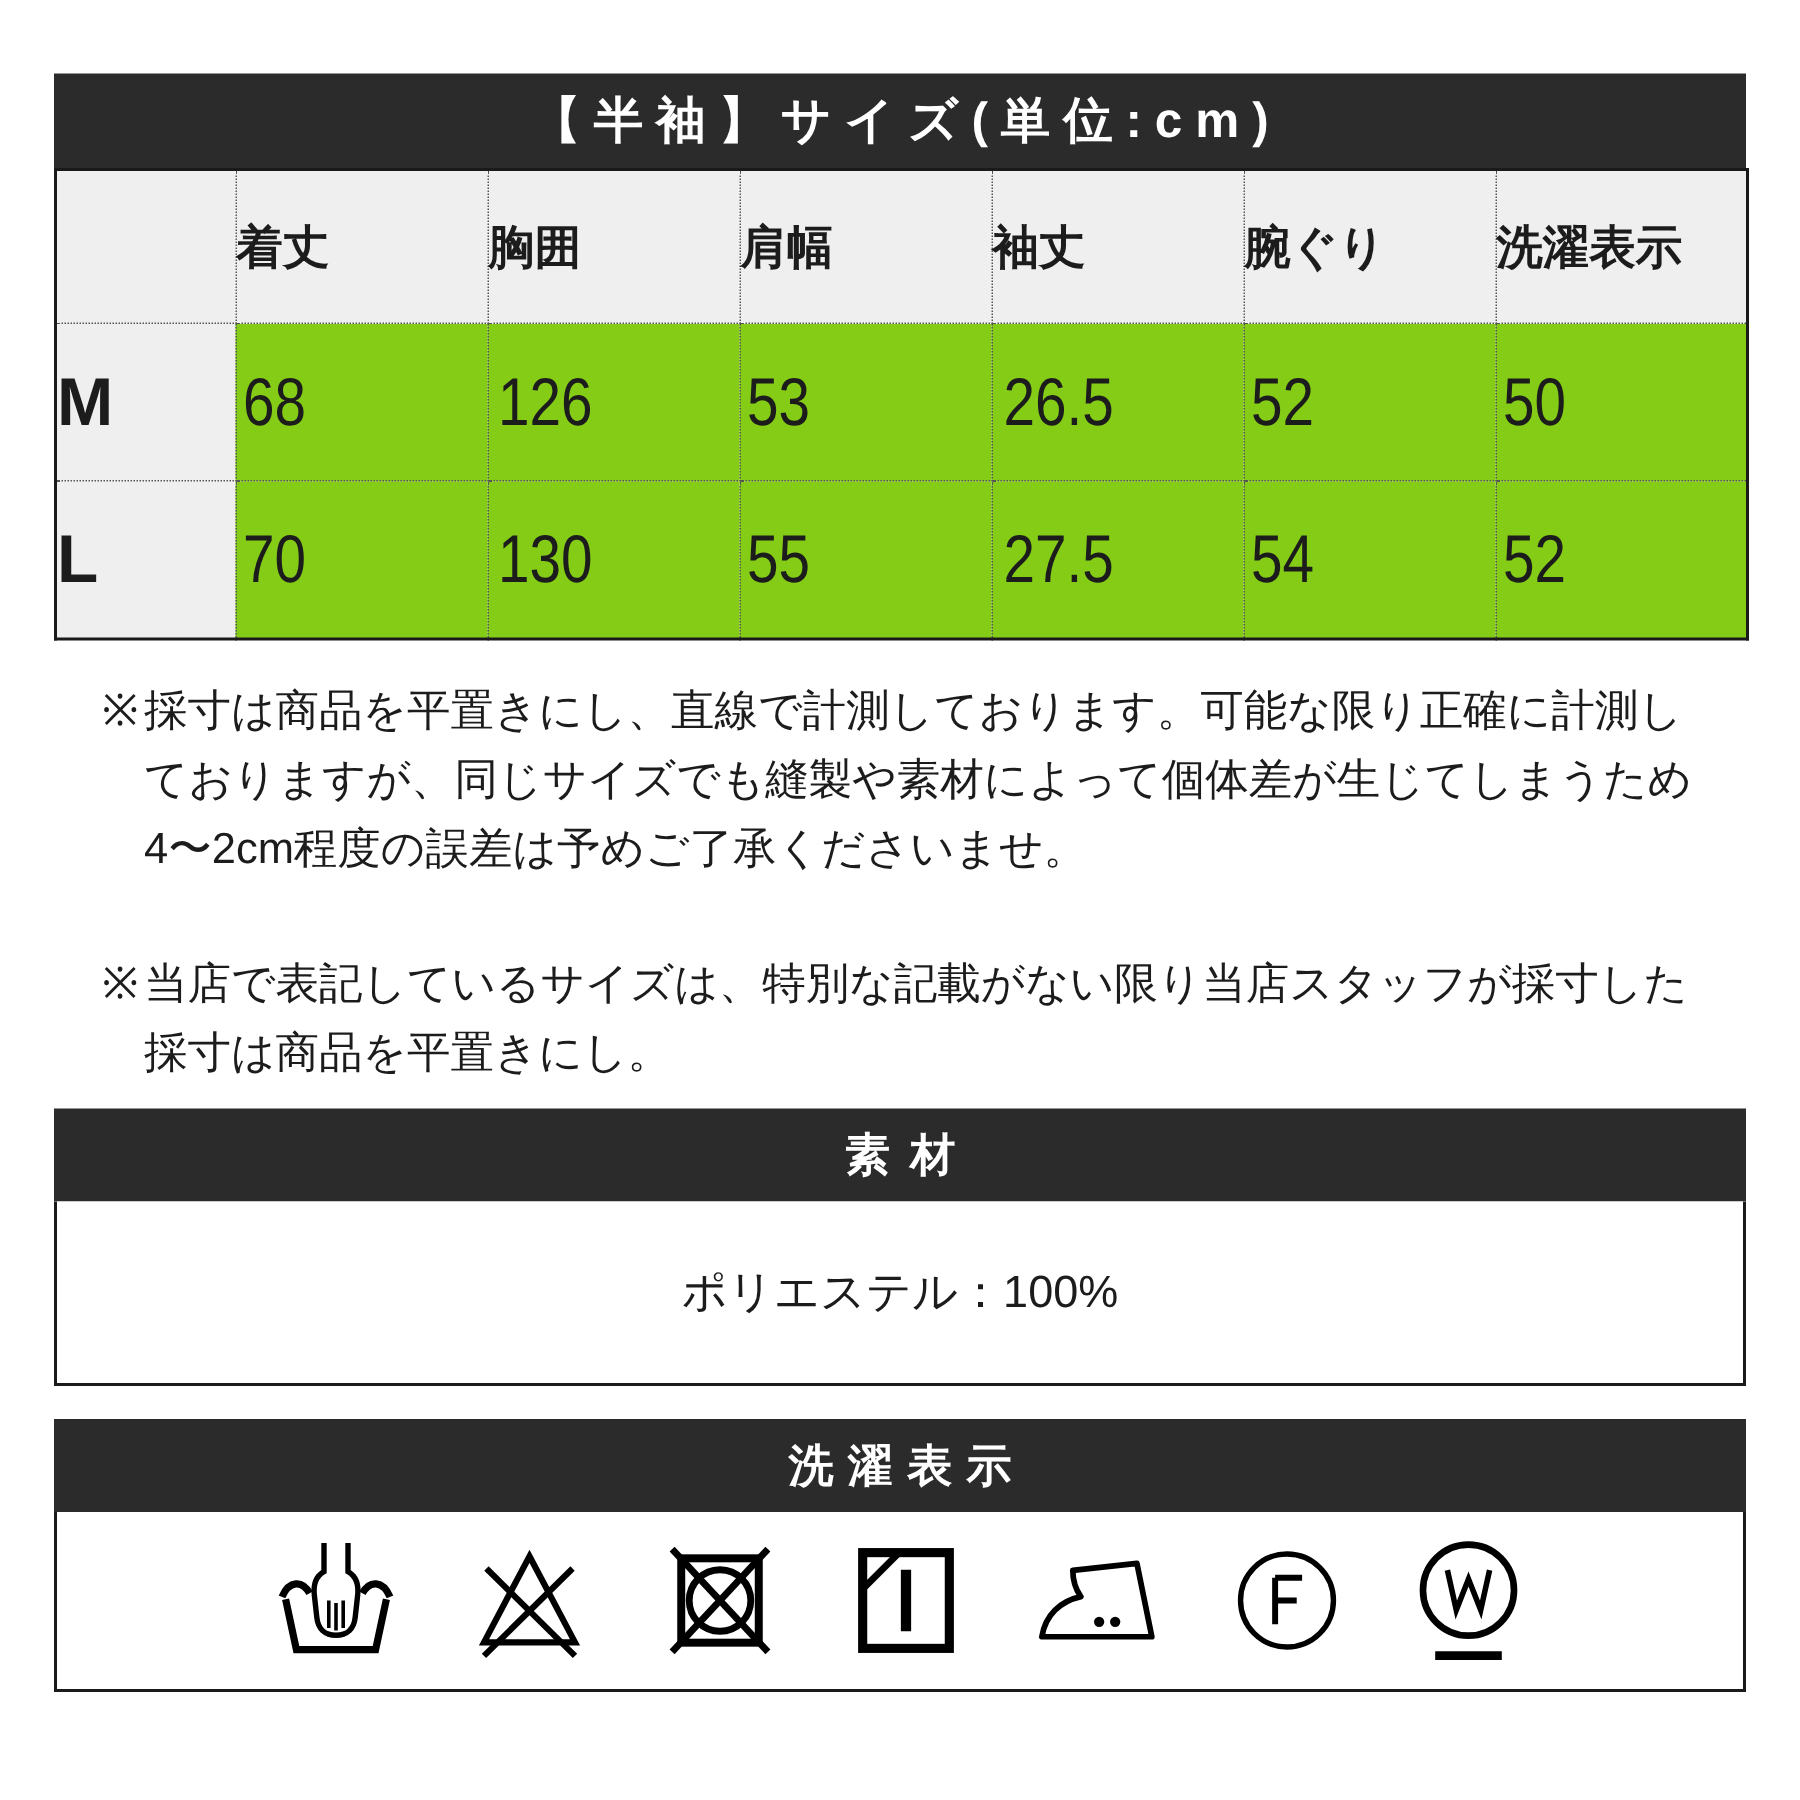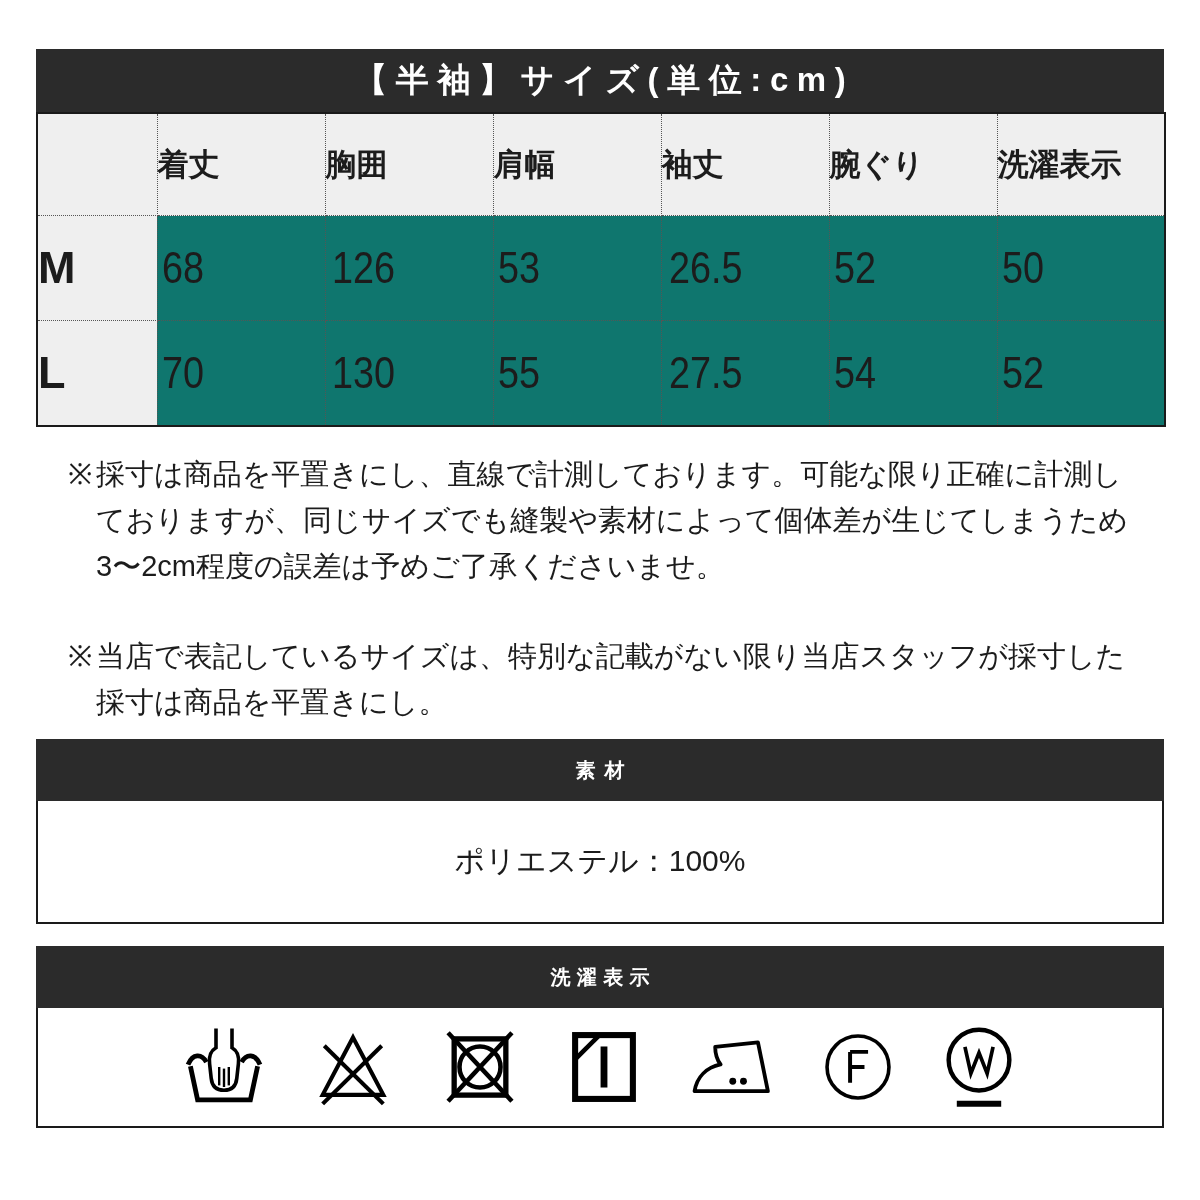--- a/index.html
+++ b/index.html
@@ -6,33 +6,33 @@
   body { width:1200px; height:1200px; font-family:"Liberation Sans", sans-serif; color:#1c1c1c; }
   .sheet { box-sizing:border-box; width:1200px; height:1072px; padding:49px 36px 0 36px; }
 
   
   .bar {
     background:#2b2b2b; color:#ffffff;
     display:flex; align-items:center; justify-content:center;
     font-weight:bold;
   }
   .bar.title-bar { height:63px; font-size:33px; letter-spacing:0.26em; text-indent:0.26em; }
-  .bar.sub-bar   { height:62px; font-size:20px; letter-spacing:0.45em; text-indent:0.45em; }
+  .bar.sub-bar   { height:62px; font-size:30px; letter-spacing:0.45em; text-indent:0.45em; }
   .bar.wash-bar  { letter-spacing:0.32em; text-indent:0.32em; }
 
   
   table.size-table {
     width:1128px; border-collapse:collapse; table-layout:fixed;
     border:2px solid #1a1a1a;
   }
   table.size-table td {
     border:1px dotted #555; text-align:left; vertical-align:middle; padding:0;
   }
   tr.header-row td { background:#efefef; height:101px; font-size:31px; font-weight:bold; }
-  tr.data-row td { background:#0f766e; height:104px; font-size:45px; }
+  tr.data-row td { background:#84cc16; height:104px; font-size:45px; }
   td.size-col { background:#efefef !important; font-weight:bold; font-size:37px; }
   .num { display:inline-block; transform:scaleX(0.84); }
 
   
   .notes { margin-top:24px; padding-left:32px; padding-right:20px; }
   .note { display:flex; font-size:29px; line-height:46px; }
   .note + .note { margin-top:44px; }
   .note-marker { flex:none; width:28px; }
   .note-text { white-space:pre-line; }
 
@@ -96,21 +96,21 @@
         <td><span class="num">52</span></td>
       </tr>
     </tbody>
   </table>
 
   <div class="notes">
     <div class="note">
       <span class="note-marker">※</span>
       <span class="note-text">採寸は商品を平置きにし、直線で計測しております。可能な限り正確に計測し
 ておりますが、同じサイズでも縫製や素材によって個体差が生じてしまうため
-3〜2cm程度の誤差は予めご了承くださいませ。</span>
+4〜2cm程度の誤差は予めご了承くださいませ。</span>
     </div>
     <div class="note">
       <span class="note-marker">※</span>
       <span class="note-text">当店で表記しているサイズは、特別な記載がない限り当店スタッフが採寸した
 採寸は商品を平置きにし。</span>
     </div>
   </div>
 
   <div class="material-section">
     <div class="bar sub-bar">

